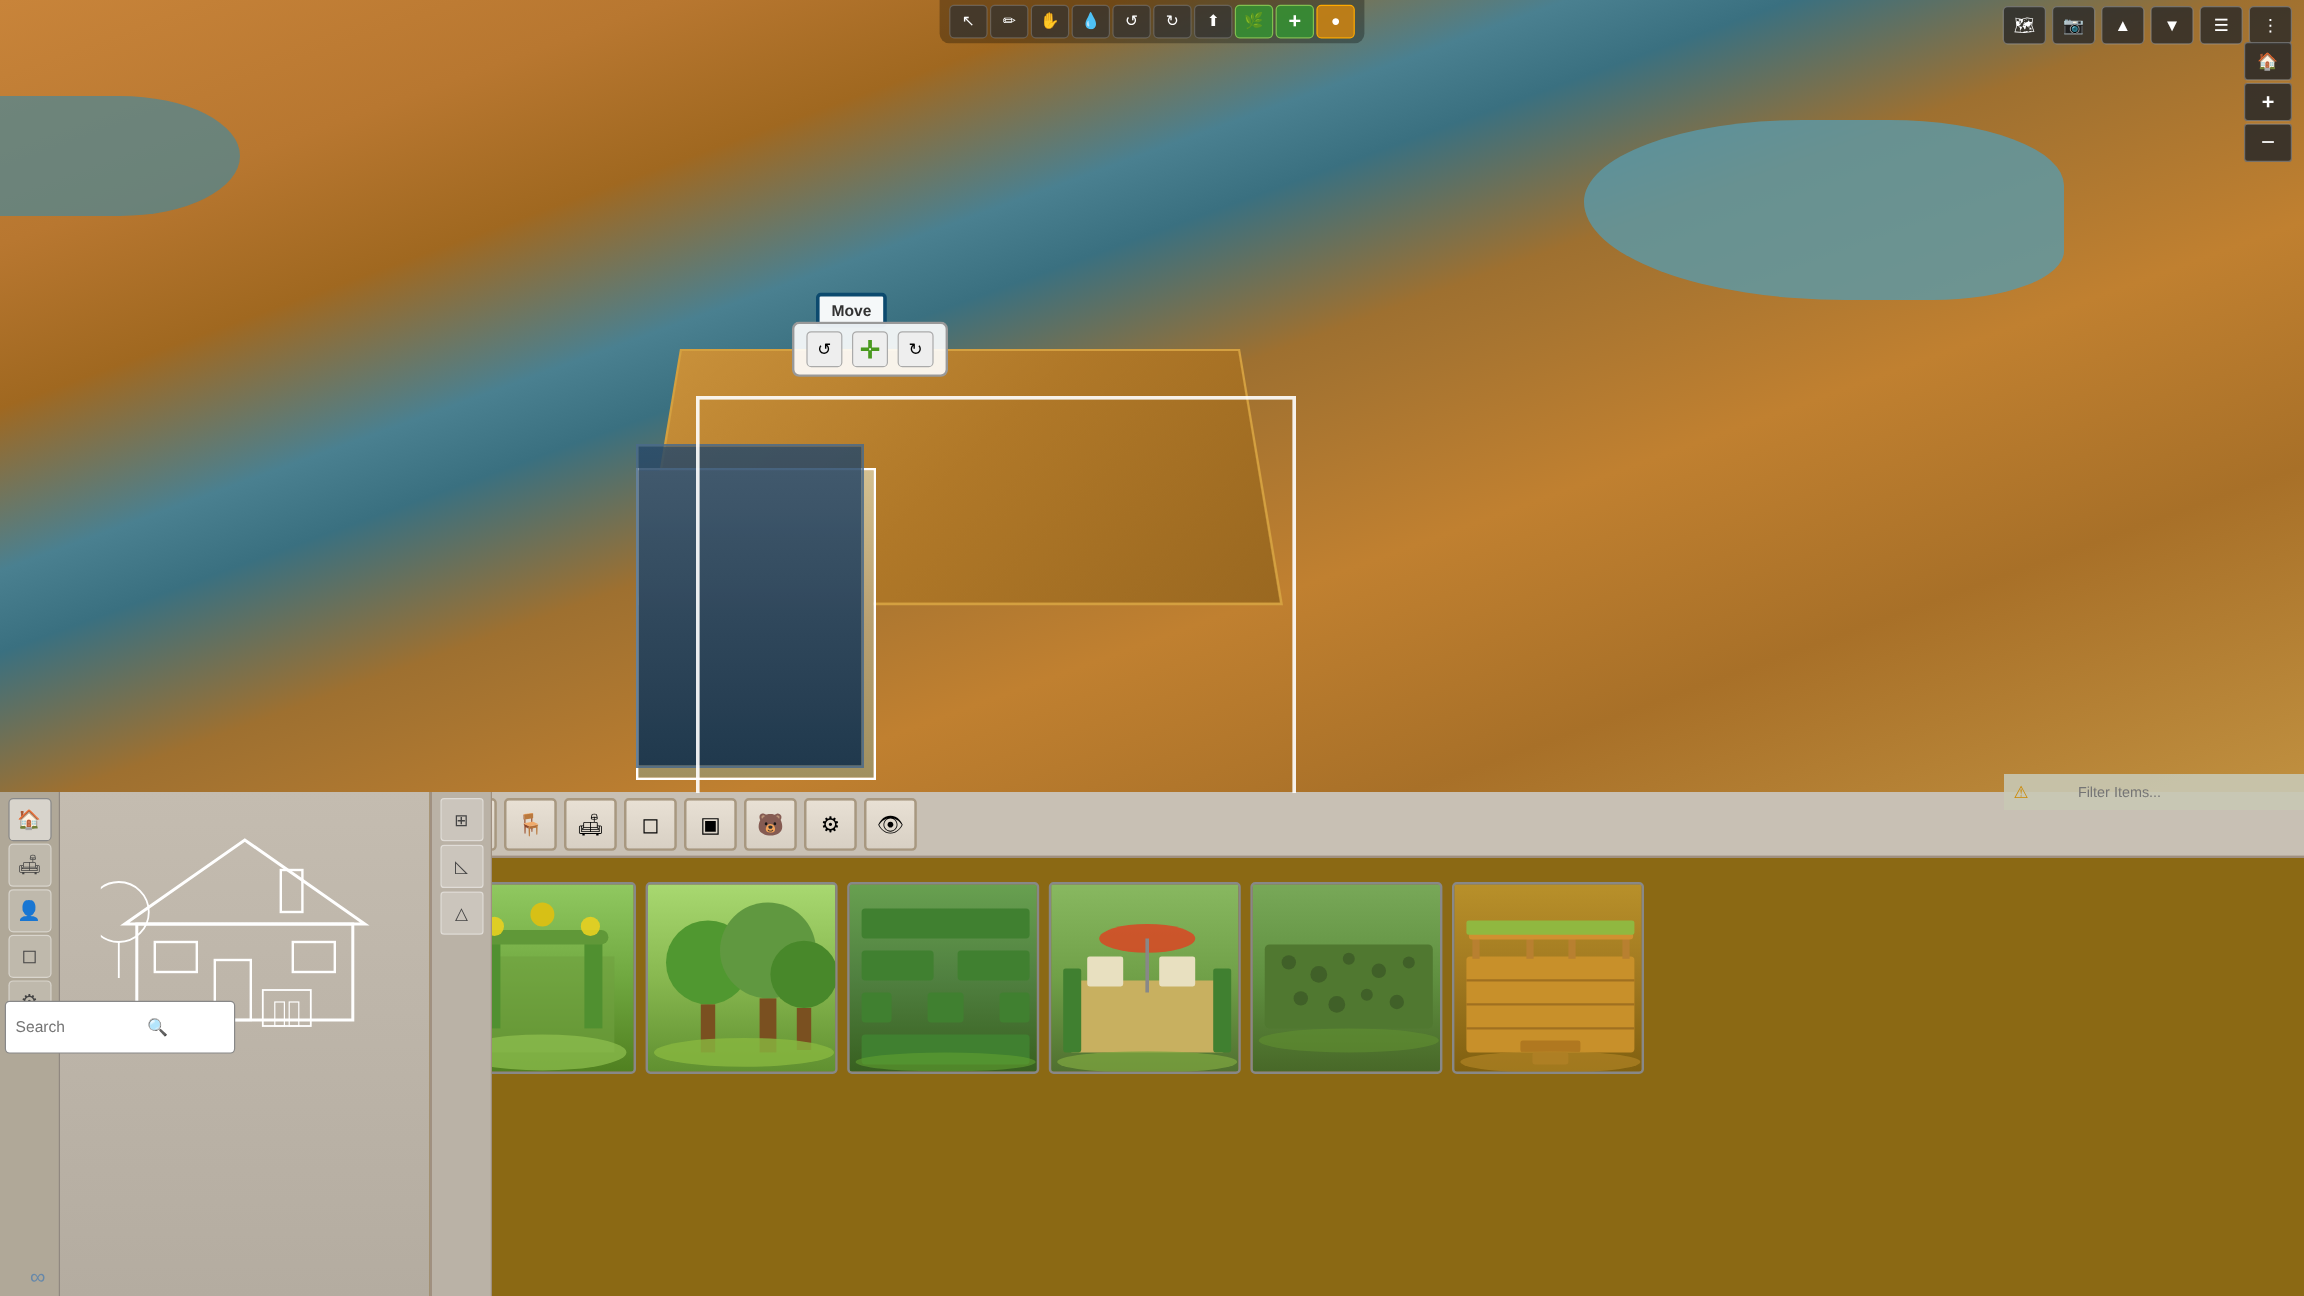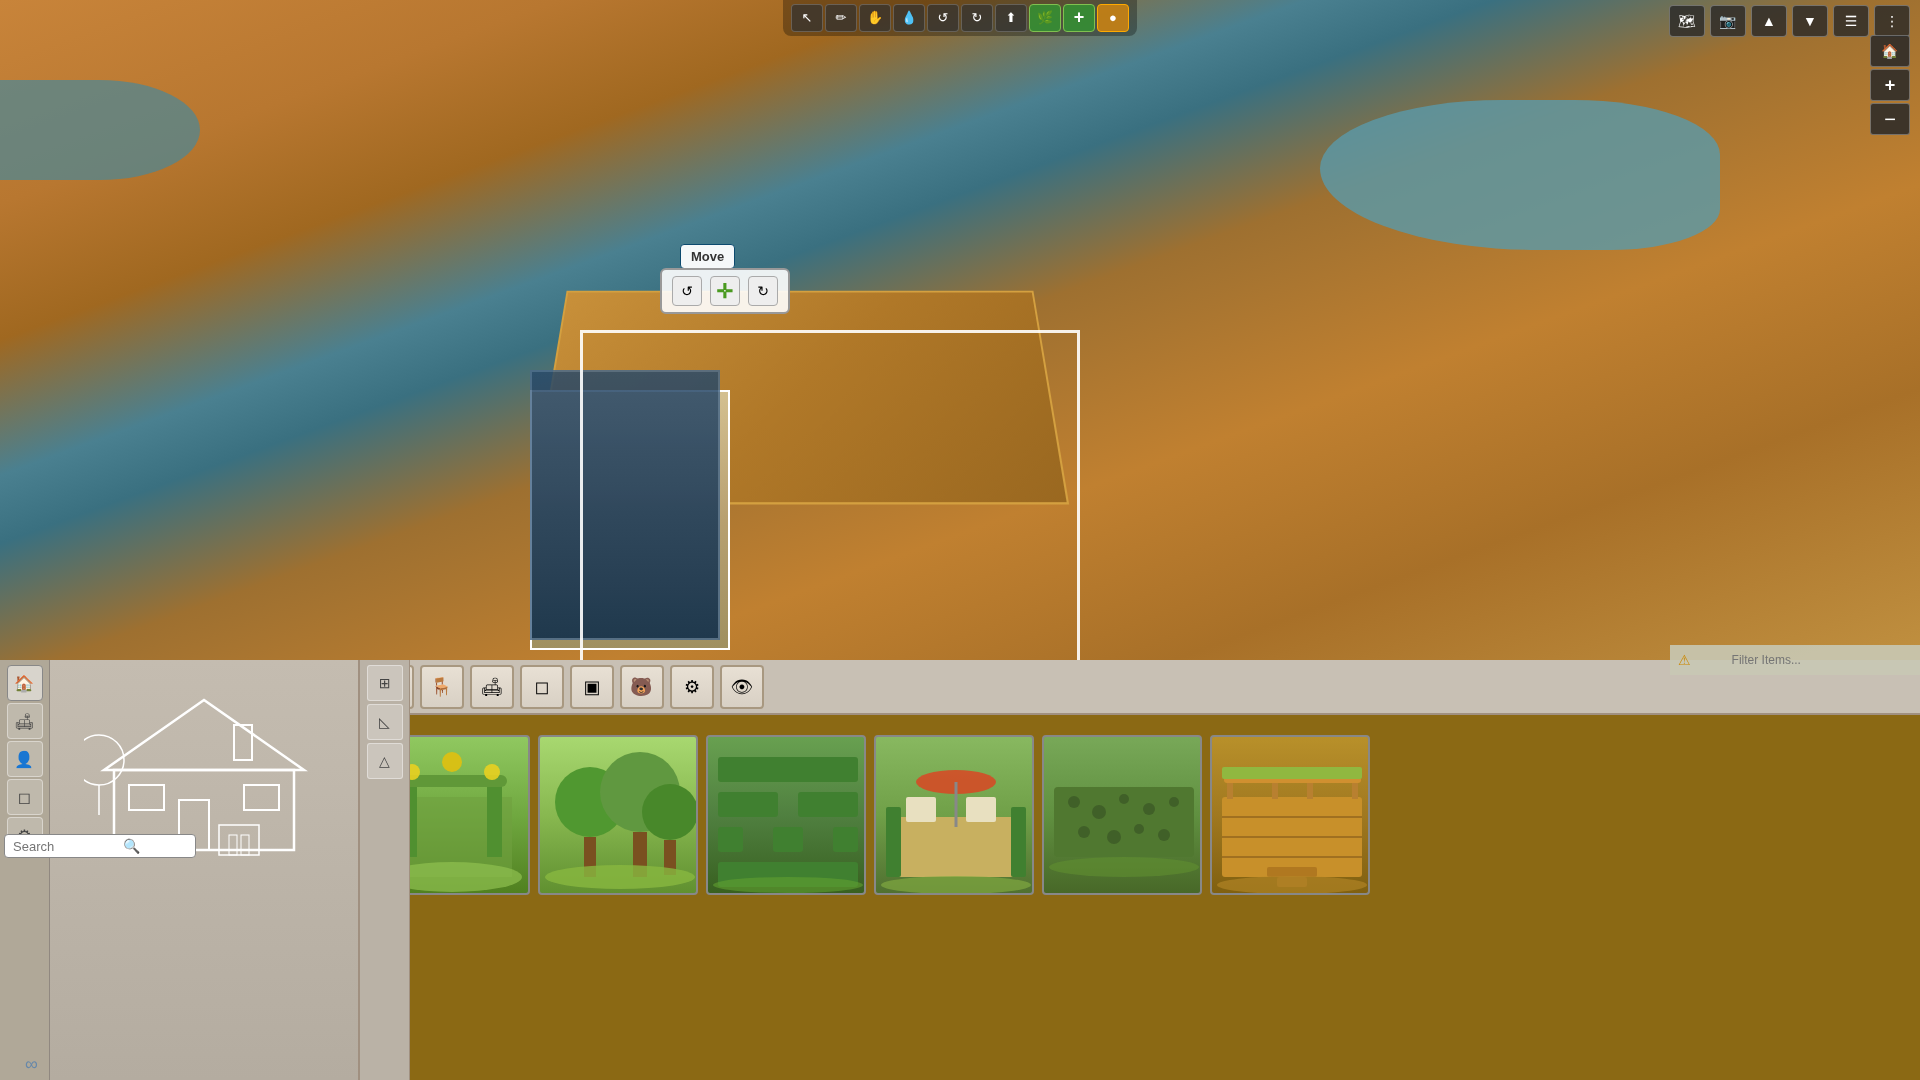--- a/index.html
+++ b/index.html
@@ -111,21 +111,21 @@
       border: 2px solid #4a6a8a;
       opacity: 0.85;
     }
 
     
     .move-tooltip {
       position: absolute;
       top: 244px;
       left: 680px;
       background: rgba(255,255,255,0.95);
-      border: 1px solid #0c4a6e;
+      border: 3px solid #0c4a6e;
       border-radius: 4px;
       padding: 4px 10px;
       font-size: 13px;
       font-weight: bold;
       color: #333;
       z-index: 100;
     }
 
     .move-controls {
       position: absolute;
@@ -292,25 +292,25 @@
     .search-area {
       position: absolute;
       left: 0;
       top: 830px;
       width: 200px;
       z-index: 170;
     }
 
     .search-bar {
       display: flex;
-      align-items: center;
+      align-items: flex-start;
       background: white;
       border: 1px solid #888;
       border-radius: 4px;
-      padding: 3px 8px;
+      padding: 13px 8px;
       margin: 4px;
     }
 
     .search-input {
       border: none;
       outline: none;
       font-size: 13px;
       width: 110px;
       color: #333;
     }

